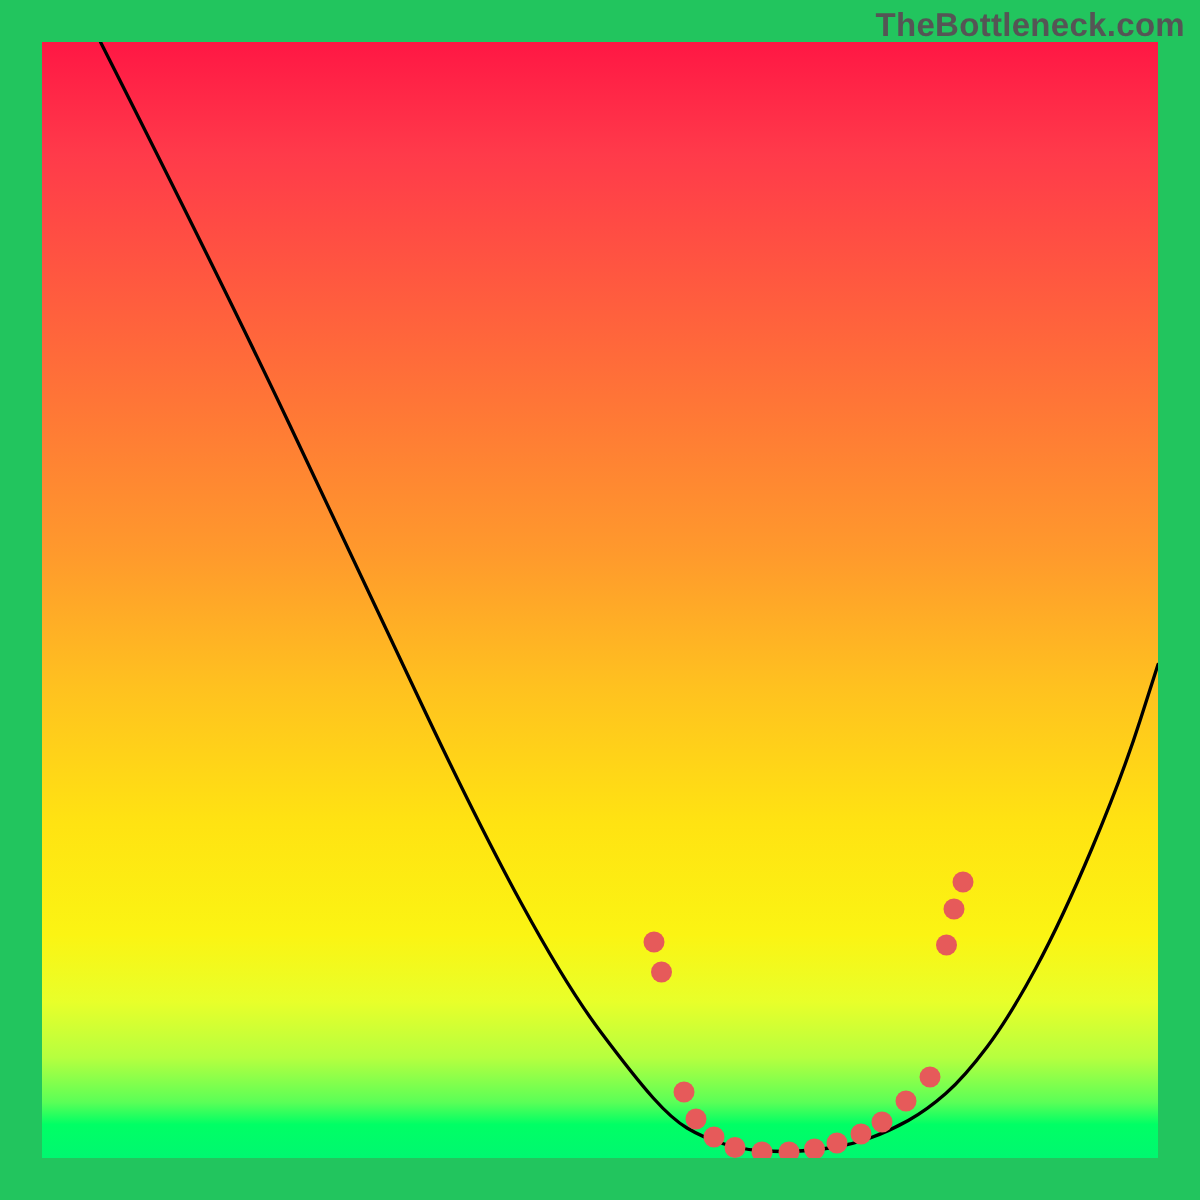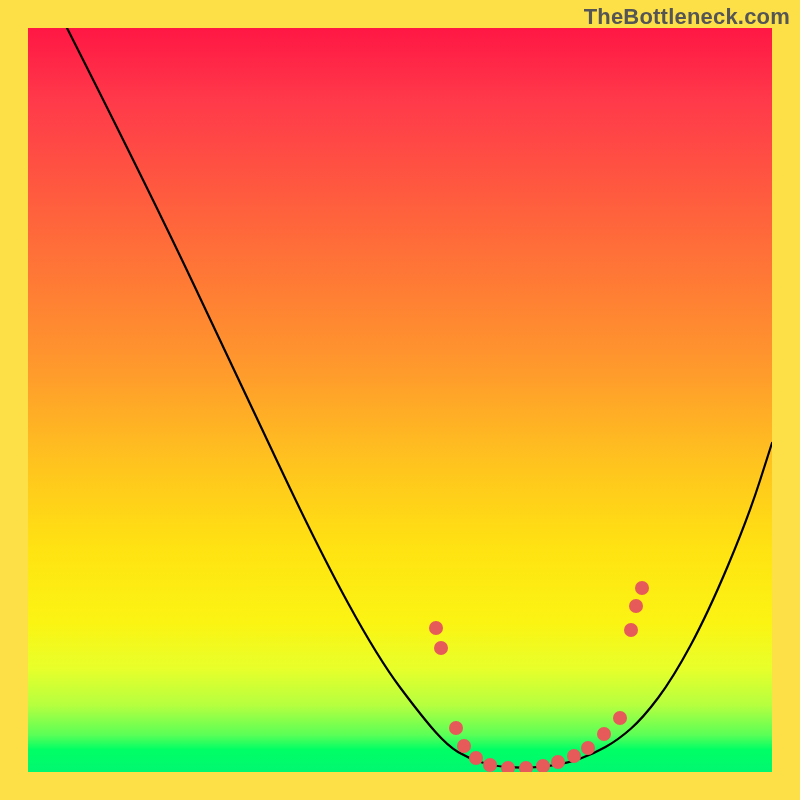--- a/index.html
+++ b/index.html
@@ -8,21 +8,21 @@
     width: 800px;
     height: 800px;
     background: #000;
     overflow: hidden;
     font-family: Arial, Helvetica, sans-serif;
   }
   .frame {
     position: relative;
     width: 800px;
     height: 800px;
-    background: #fde047;
+    background: #22c55e;
     text-align: right;
   }
   .watermark {
     position: absolute;
     top: 4px;
     right: 10px;
     color: #555;
     font-size: 22px;
     font-weight: bold;
     letter-spacing: 0.2px;

